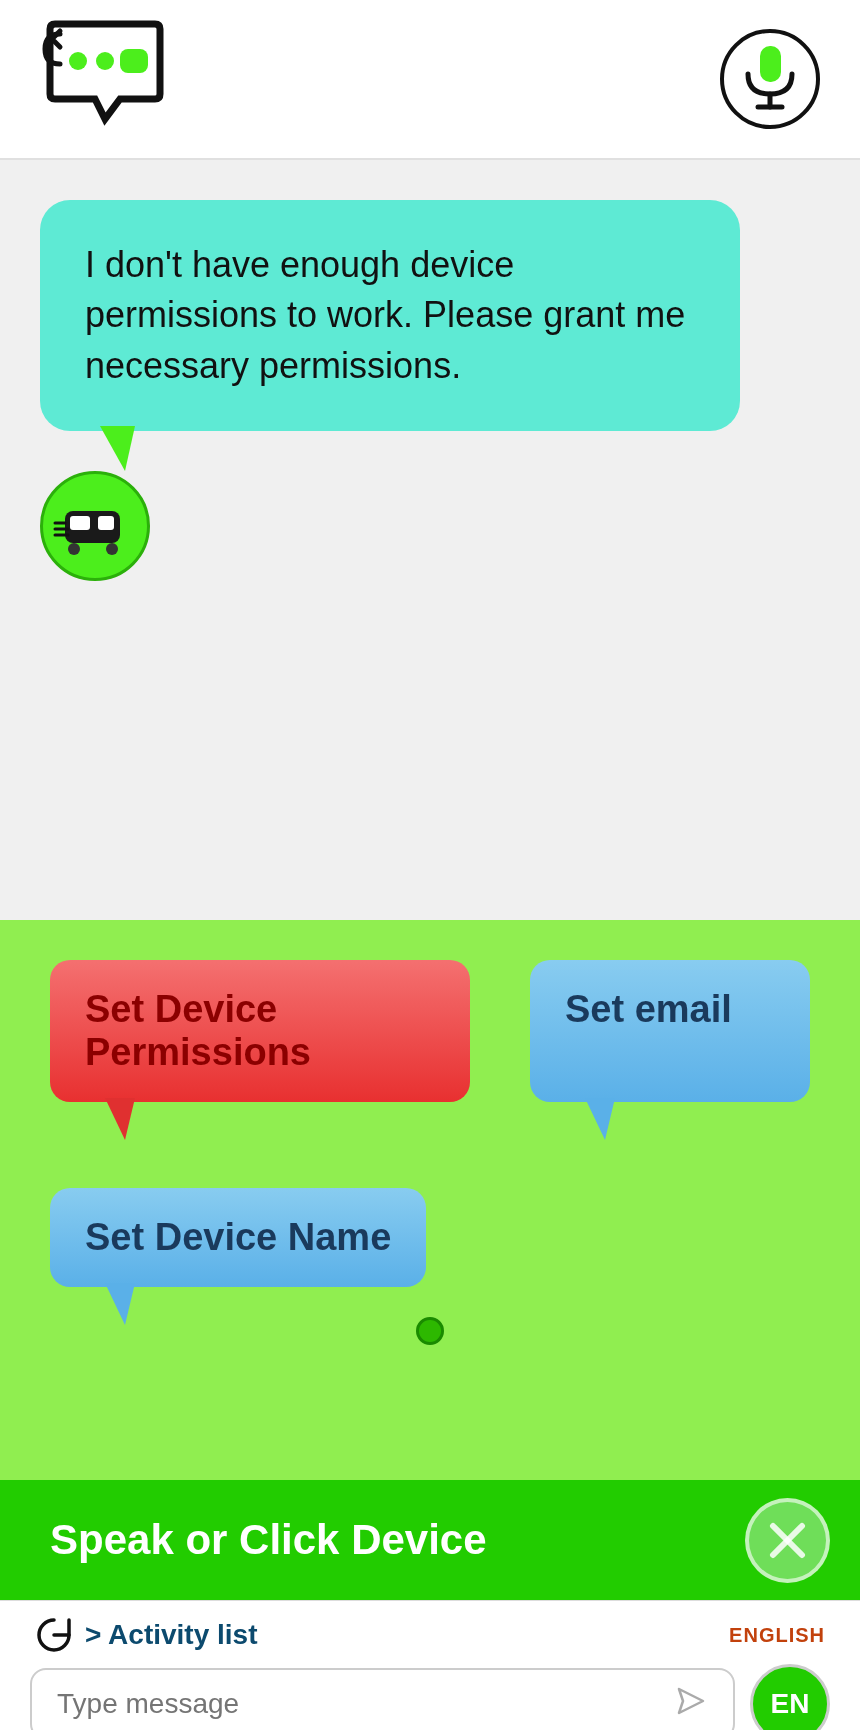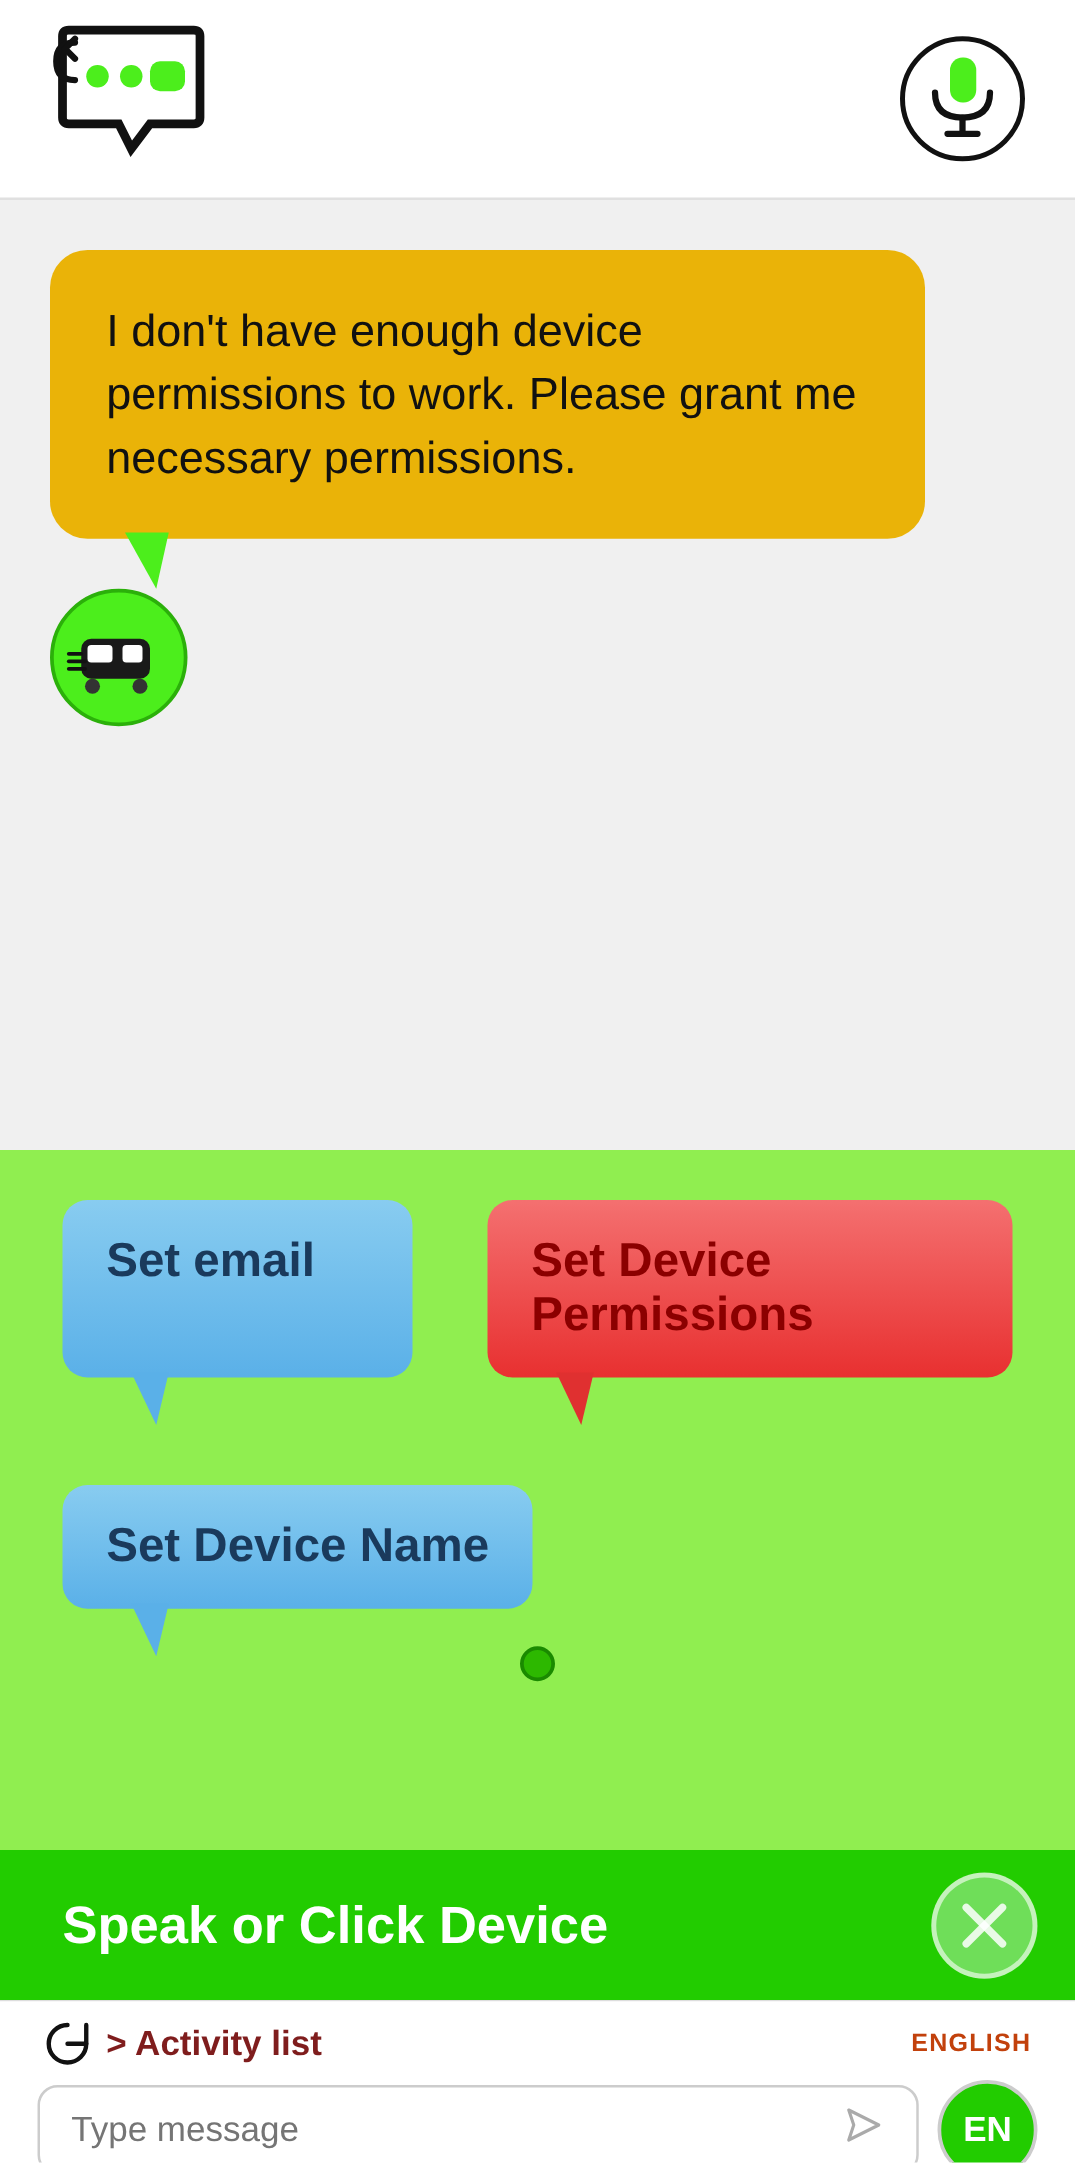--- a/index.html
+++ b/index.html
@@ -46,21 +46,21 @@
       width: 100%;
       height: 760px;
       background: #f0f0f0;
       padding: 40px 40px 30px 40px;
       display: flex;
       flex-direction: column;
       gap: 20px;
     }
 
     .message-bubble {
-      background: #eab308;
+      background: #5eead4;
       border-radius: 30px;
       padding: 40px 45px;
       max-width: 700px;
       align-self: flex-start;
       position: relative;
       font-size: 36px;
       line-height: 1.4;
       color: #111;
       font-weight: 500;
     }
@@ -227,21 +227,21 @@
       justify-content: space-between;
       padding: 0 5px;
     }
 
     .activity-link {
       display: flex;
       align-items: center;
       gap: 12px;
       font-size: 28px;
       font-weight: 700;
-      color: #7f1d1d;
+      color: #0c4a6e;
     }
 
     .lang-label {
       font-size: 20px;
       font-weight: 700;
       color: #c2410c;
       letter-spacing: 1px;
     }
 
     .input-row {
@@ -331,26 +331,26 @@
       <line x1="5" y1="48" x2="18" y2="48" stroke="#111" stroke-width="3" stroke-linecap="round"></line>
       <line x1="5" y1="54" x2="18" y2="54" stroke="#111" stroke-width="3" stroke-linecap="round"></line>
       <line x1="5" y1="42" x2="15" y2="42" stroke="#111" stroke-width="3" stroke-linecap="round"></line>
     </svg>
   </div>
 </div>
 
 <div class="commands-area">
   <div class="commands-row">
 
+    <div class="cmd-bubble cmd-red">
+      <span>Set Device Permissions</span>
+    </div>
+
     <div class="cmd-bubble cmd-blue">
       <span>Set email</span>
-    </div>
-
-    <div class="cmd-bubble cmd-red">
-      <span>Set Device Permissions</span>
     </div>
   </div>
   <div class="commands-second-row">
 
     <div class="cmd-bubble cmd-blue2" style="margin-top: 16px;">
       <span>Set Device Name</span>
     </div>
   </div>
   <div class="page-indicator">
     <div class="dot"></div>

